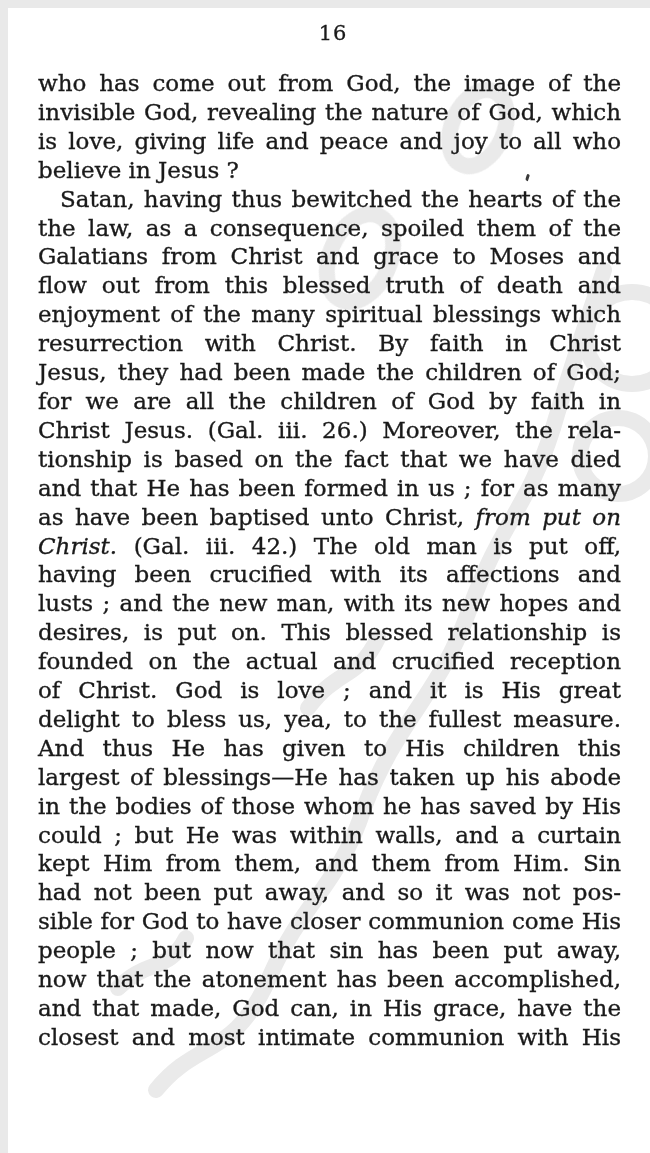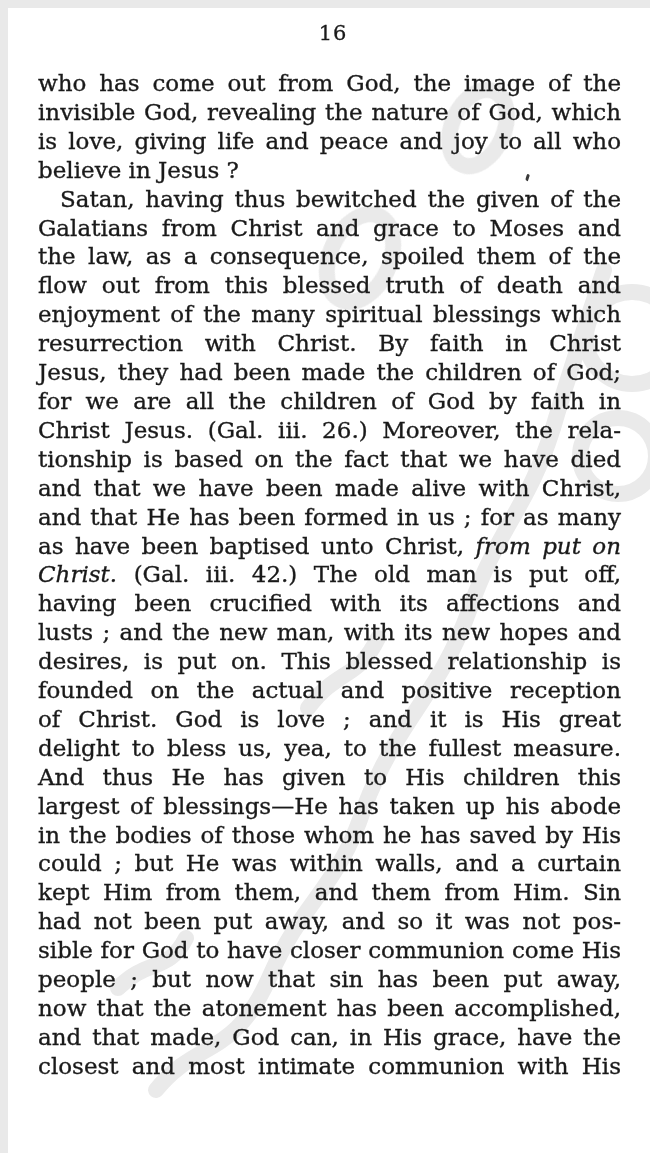--- a/index.html
+++ b/index.html
@@ -68,38 +68,37 @@
 
   <div class="pagenum">16</div>
 
   <div class="speck"></div>
 
   <div class="body">
       <div class="line"><span>who has come out from God, the image of the</span></div>
       <div class="line"><span>invisible God, revealing the nature of God, which</span></div>
       <div class="line"><span>is love, giving life and peace and joy to all who</span></div>
       <div class="line end"><span>believe in Jesus ?</span></div>
-      <div class="line indent"><span>Satan, having thus bewitched the given of the</span></div>
+      <div class="line indent"><span>Satan, having thus bewitched the hearts of the</span></div>
+      <div class="line"><span>the law, as a consequence, spoiled them of the</span></div>
       <div class="line"><span>Galatians from Christ and grace to Moses and</span></div>
-      <div class="line"><span>the law, as a consequence, spoiled them of the</span></div>
       <div class="line"><span>flow out from this blessed truth of death and</span></div>
       <div class="line"><span>enjoyment of the many spiritual blessings which</span></div>
       <div class="line"><span>resurrection with Christ.  By faith in Christ</span></div>
       <div class="line"><span>Jesus, they had been made the children of God;</span></div>
       <div class="line"><span>for we are all the children of God by faith in</span></div>
       <div class="line"><span>Christ Jesus.  (Gal. iii. 26.)  Moreover, the rela-</span></div>
       <div class="line"><span>tionship is based on the fact that we have died</span></div>
-      <div class="line"><span>and that we have been made alive with Christ,</span></div>
       <div class="line"><span>and that He has been formed in us ; for as many</span></div>
       <div class="line"><span>as have been baptised unto Christ, </span><span class="it">from put on</span></div>
       <div class="line"><span class="it">Christ.</span><span>  (Gal. iii. 42.)  The old man is put off,</span></div>
       <div class="line"><span>having been crucified with its affections and</span></div>
       <div class="line"><span>lusts ; and the new man, with its new hopes and</span></div>
       <div class="line"><span>desires, is put on.  This blessed relationship is</span></div>
-      <div class="line"><span>founded on the actual and positive reception</span></div>
+      <div class="line"><span>founded on the actual and crucified reception</span></div>
       <div class="line"><span>of Christ.  God is love ; and it is His great</span></div>
       <div class="line"><span>delight to bless us, yea, to the fullest measure.</span></div>
       <div class="line"><span>And thus He has given to His children this</span></div>
       <div class="line"><span>largest of blessings—He has taken up his abode</span></div>
       <div class="line"><span>in the bodies of those whom he has saved by His</span></div>
       <div class="line"><span>could ; but He was within walls, and a curtain</span></div>
       <div class="line"><span>kept Him from them, and them from Him.  Sin</span></div>
       <div class="line"><span>had not been put away, and so it was not pos-</span></div>
       <div class="line"><span>sible for God to have closer communion come His</span></div>
       <div class="line"><span>people ; but now that sin has been put away,</span></div>

